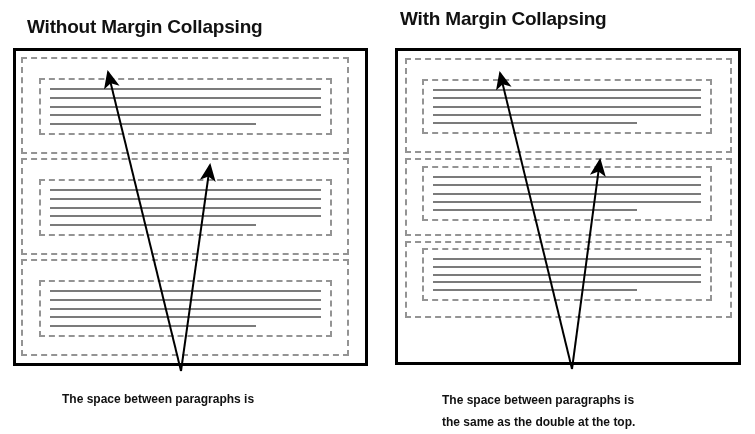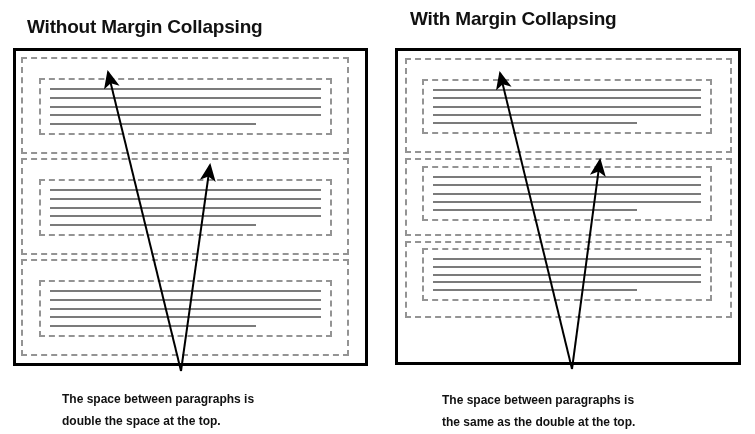--- a/index.html
+++ b/index.html
@@ -69,24 +69,23 @@
   <div class="pbox" style="left:39px;top:280px;width:293px;height:57px;">
       <div class="tline"></div>
       <div class="tline"></div>
       <div class="tline"></div>
       <div class="tline"></div>
       <div class="tline short"></div>
     </div>
 
   <p class="caption" style="left:48px;top:374px;">
     <span>The space between paragraphs is</span><br>
-    <span>double the space at the top.</span>
   </p>
 
-  <h2 class="panel-title" style="left:410px;top:8px;">With Margin Collapsing</h2>
+  <h2 class="panel-title" style="left:400px;top:8px;">With Margin Collapsing</h2>
 
   <div class="viewport" style="left:395px;top:48px;width:346px;height:317px;">
   </div>
 
   <div class="mbox" style="left:405px;top:58px;width:327px;height:95px;"></div>
   <div class="pbox" style="left:422px;top:79px;width:290px;height:55px;">
       <div class="tline"></div>
       <div class="tline"></div>
       <div class="tline"></div>
       <div class="tline"></div>

